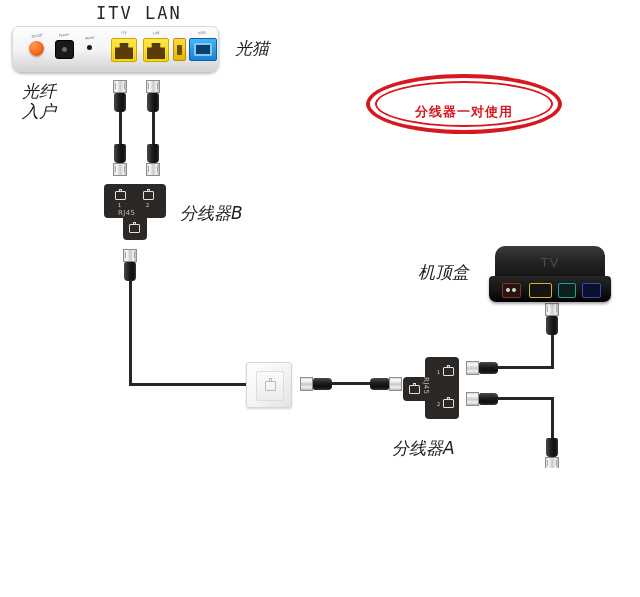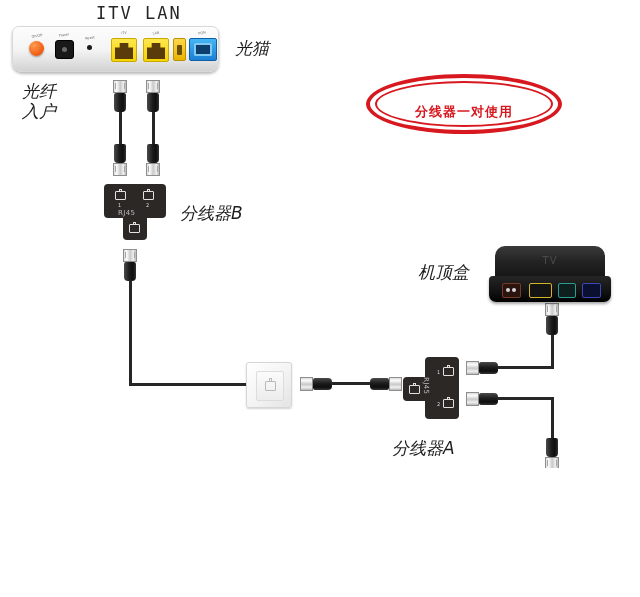--- a/index.html
+++ b/index.html
@@ -195,21 +195,21 @@
 
   
   #stb { position: absolute; left: 489px; top: 246px; width: 122px; height: 58px; }
   #stb .top {
     position:absolute; left:6px; top:0; width:110px; height:34px;
     background: linear-gradient(180deg,#3a3a3a 0%,#232323 45%,#141414 100%);
     border-radius: 10px 10px 4px 4px;
   }
   #stb .logo {
     position:absolute; left:50%; top:9px; transform: translateX(-50%);
-    color:#4a4a4a; font-size:10px; letter-spacing:1px;
+    color:#4a4a4a; font-size:13px; letter-spacing:1px;
     font-family:"DejaVu Sans", sans-serif;
   }
   #stb .front {
     position:absolute; left:0; top:30px; width:122px; height:26px;
     background: linear-gradient(180deg,#262626 0%,#121212 60%,#000 100%);
     border-radius: 4px 4px 7px 7px;
     box-shadow: 0 2px 3px rgba(0,0,0,.35);
   }
   #stb .pt { position:absolute; top:7px; height:13px; border-radius:2px; }
   #stb .pt-pwr { left:13px; width:17px; background:#2a1410; border:1px solid #7a3a28; }

